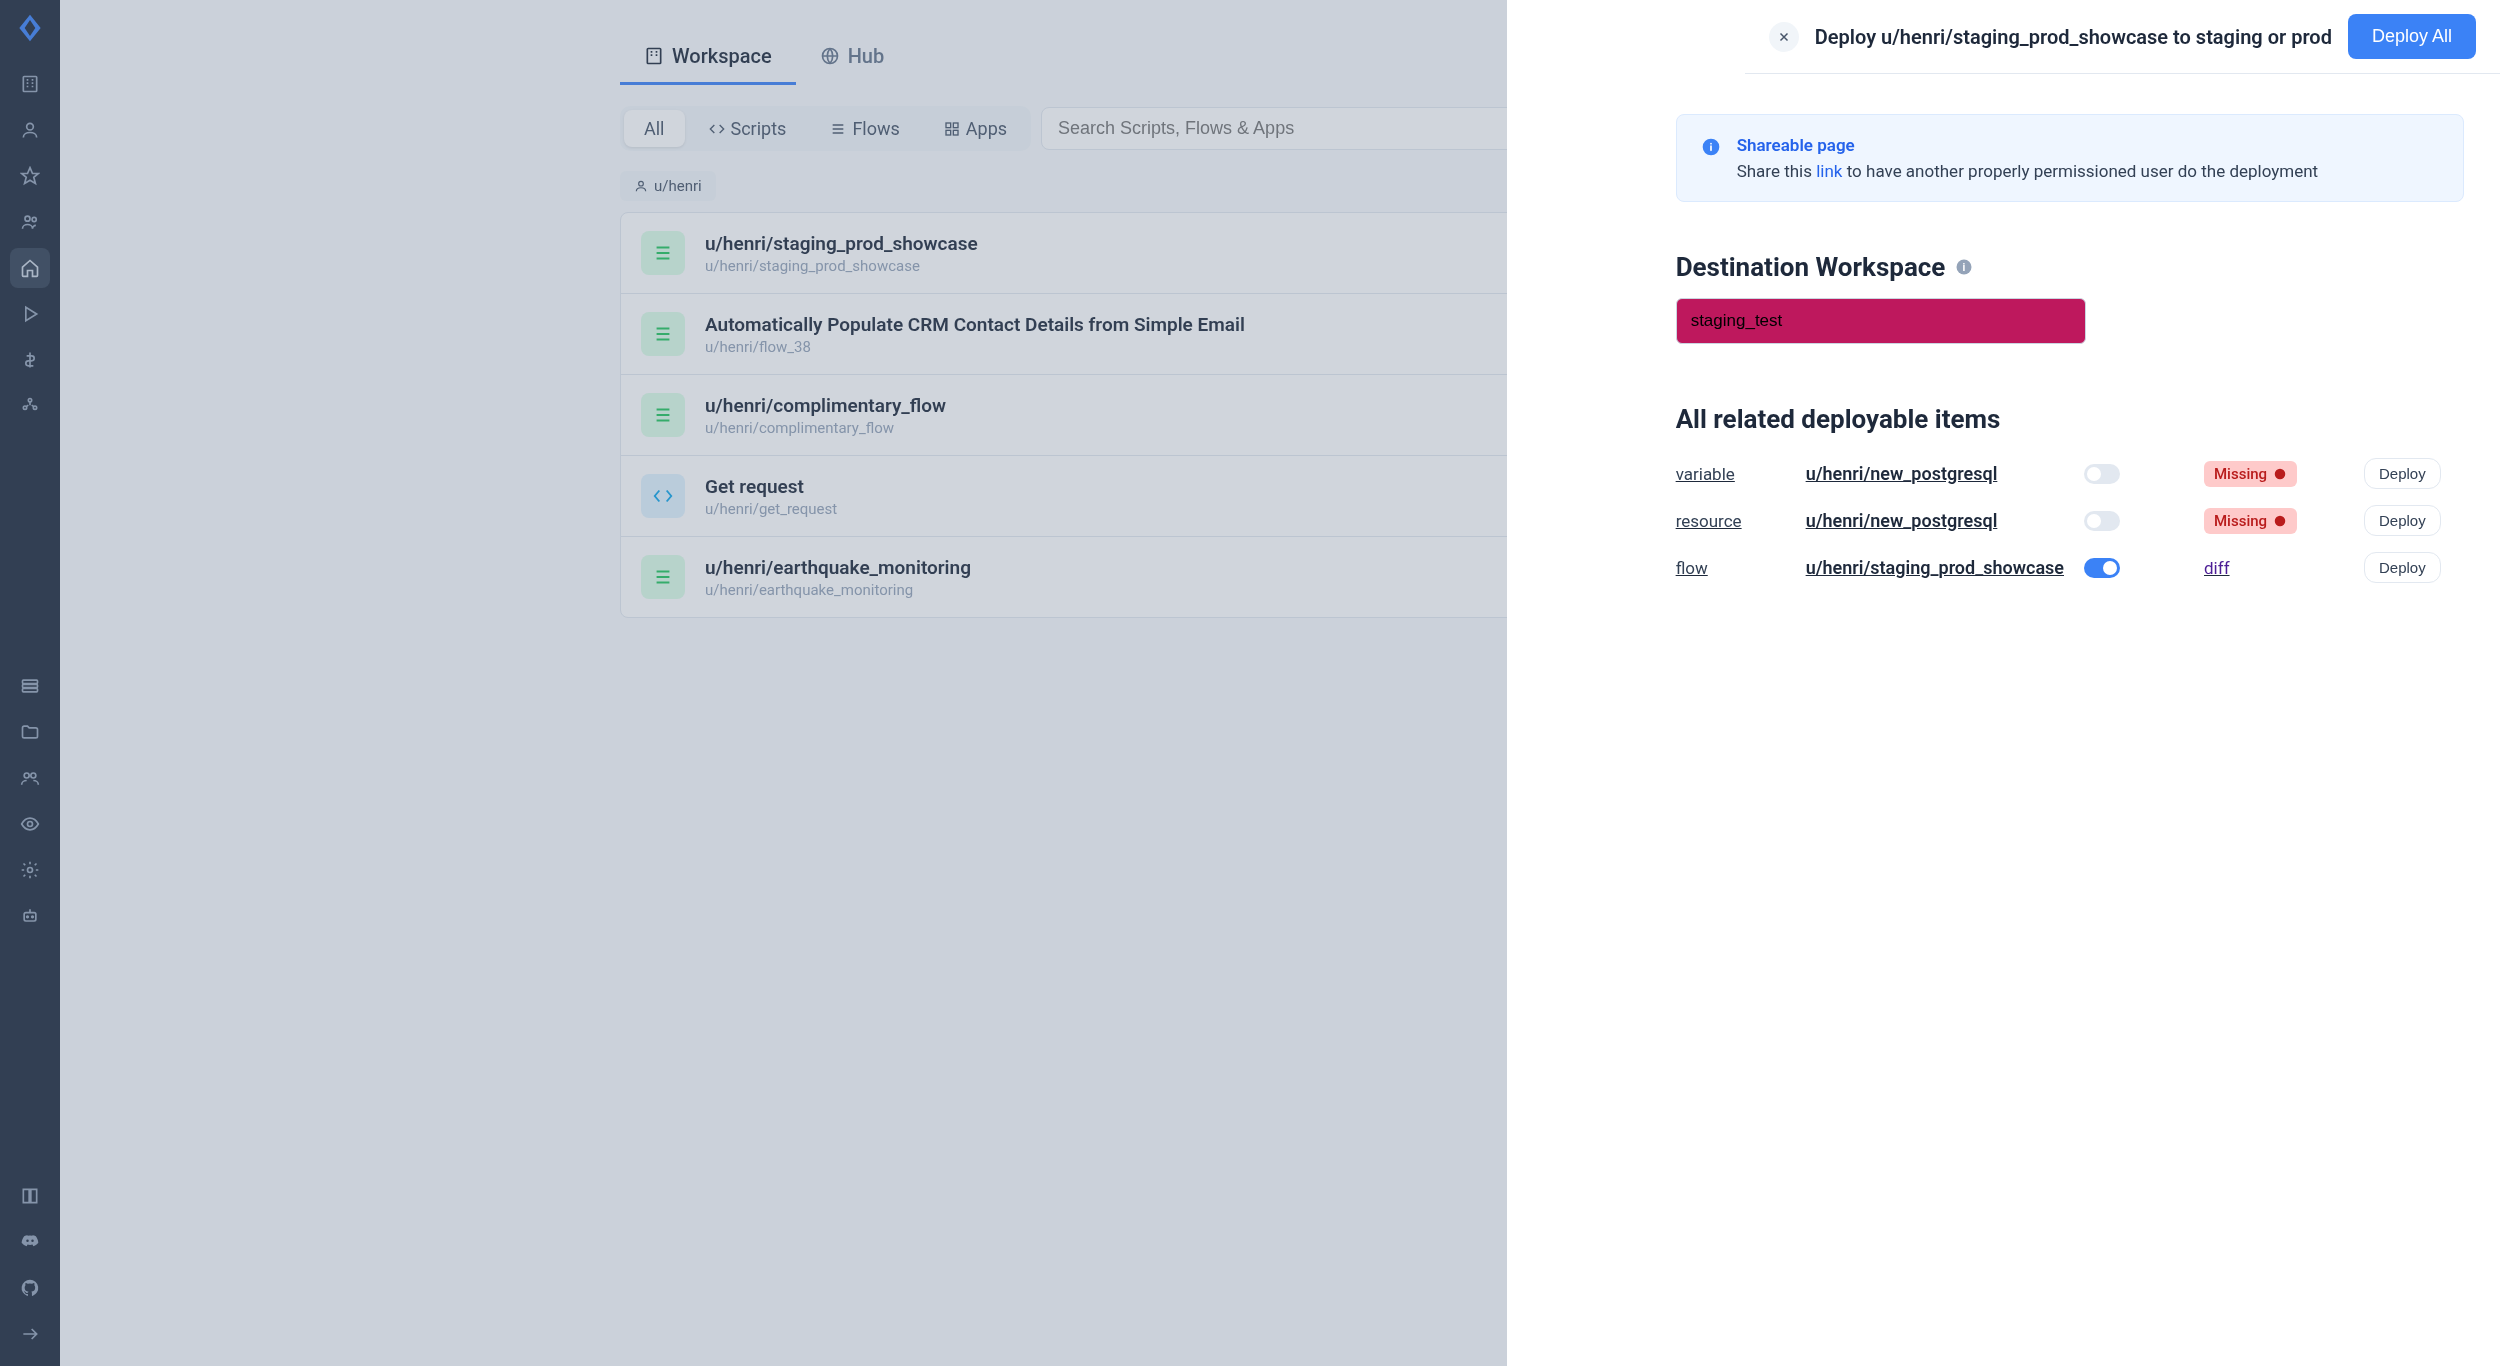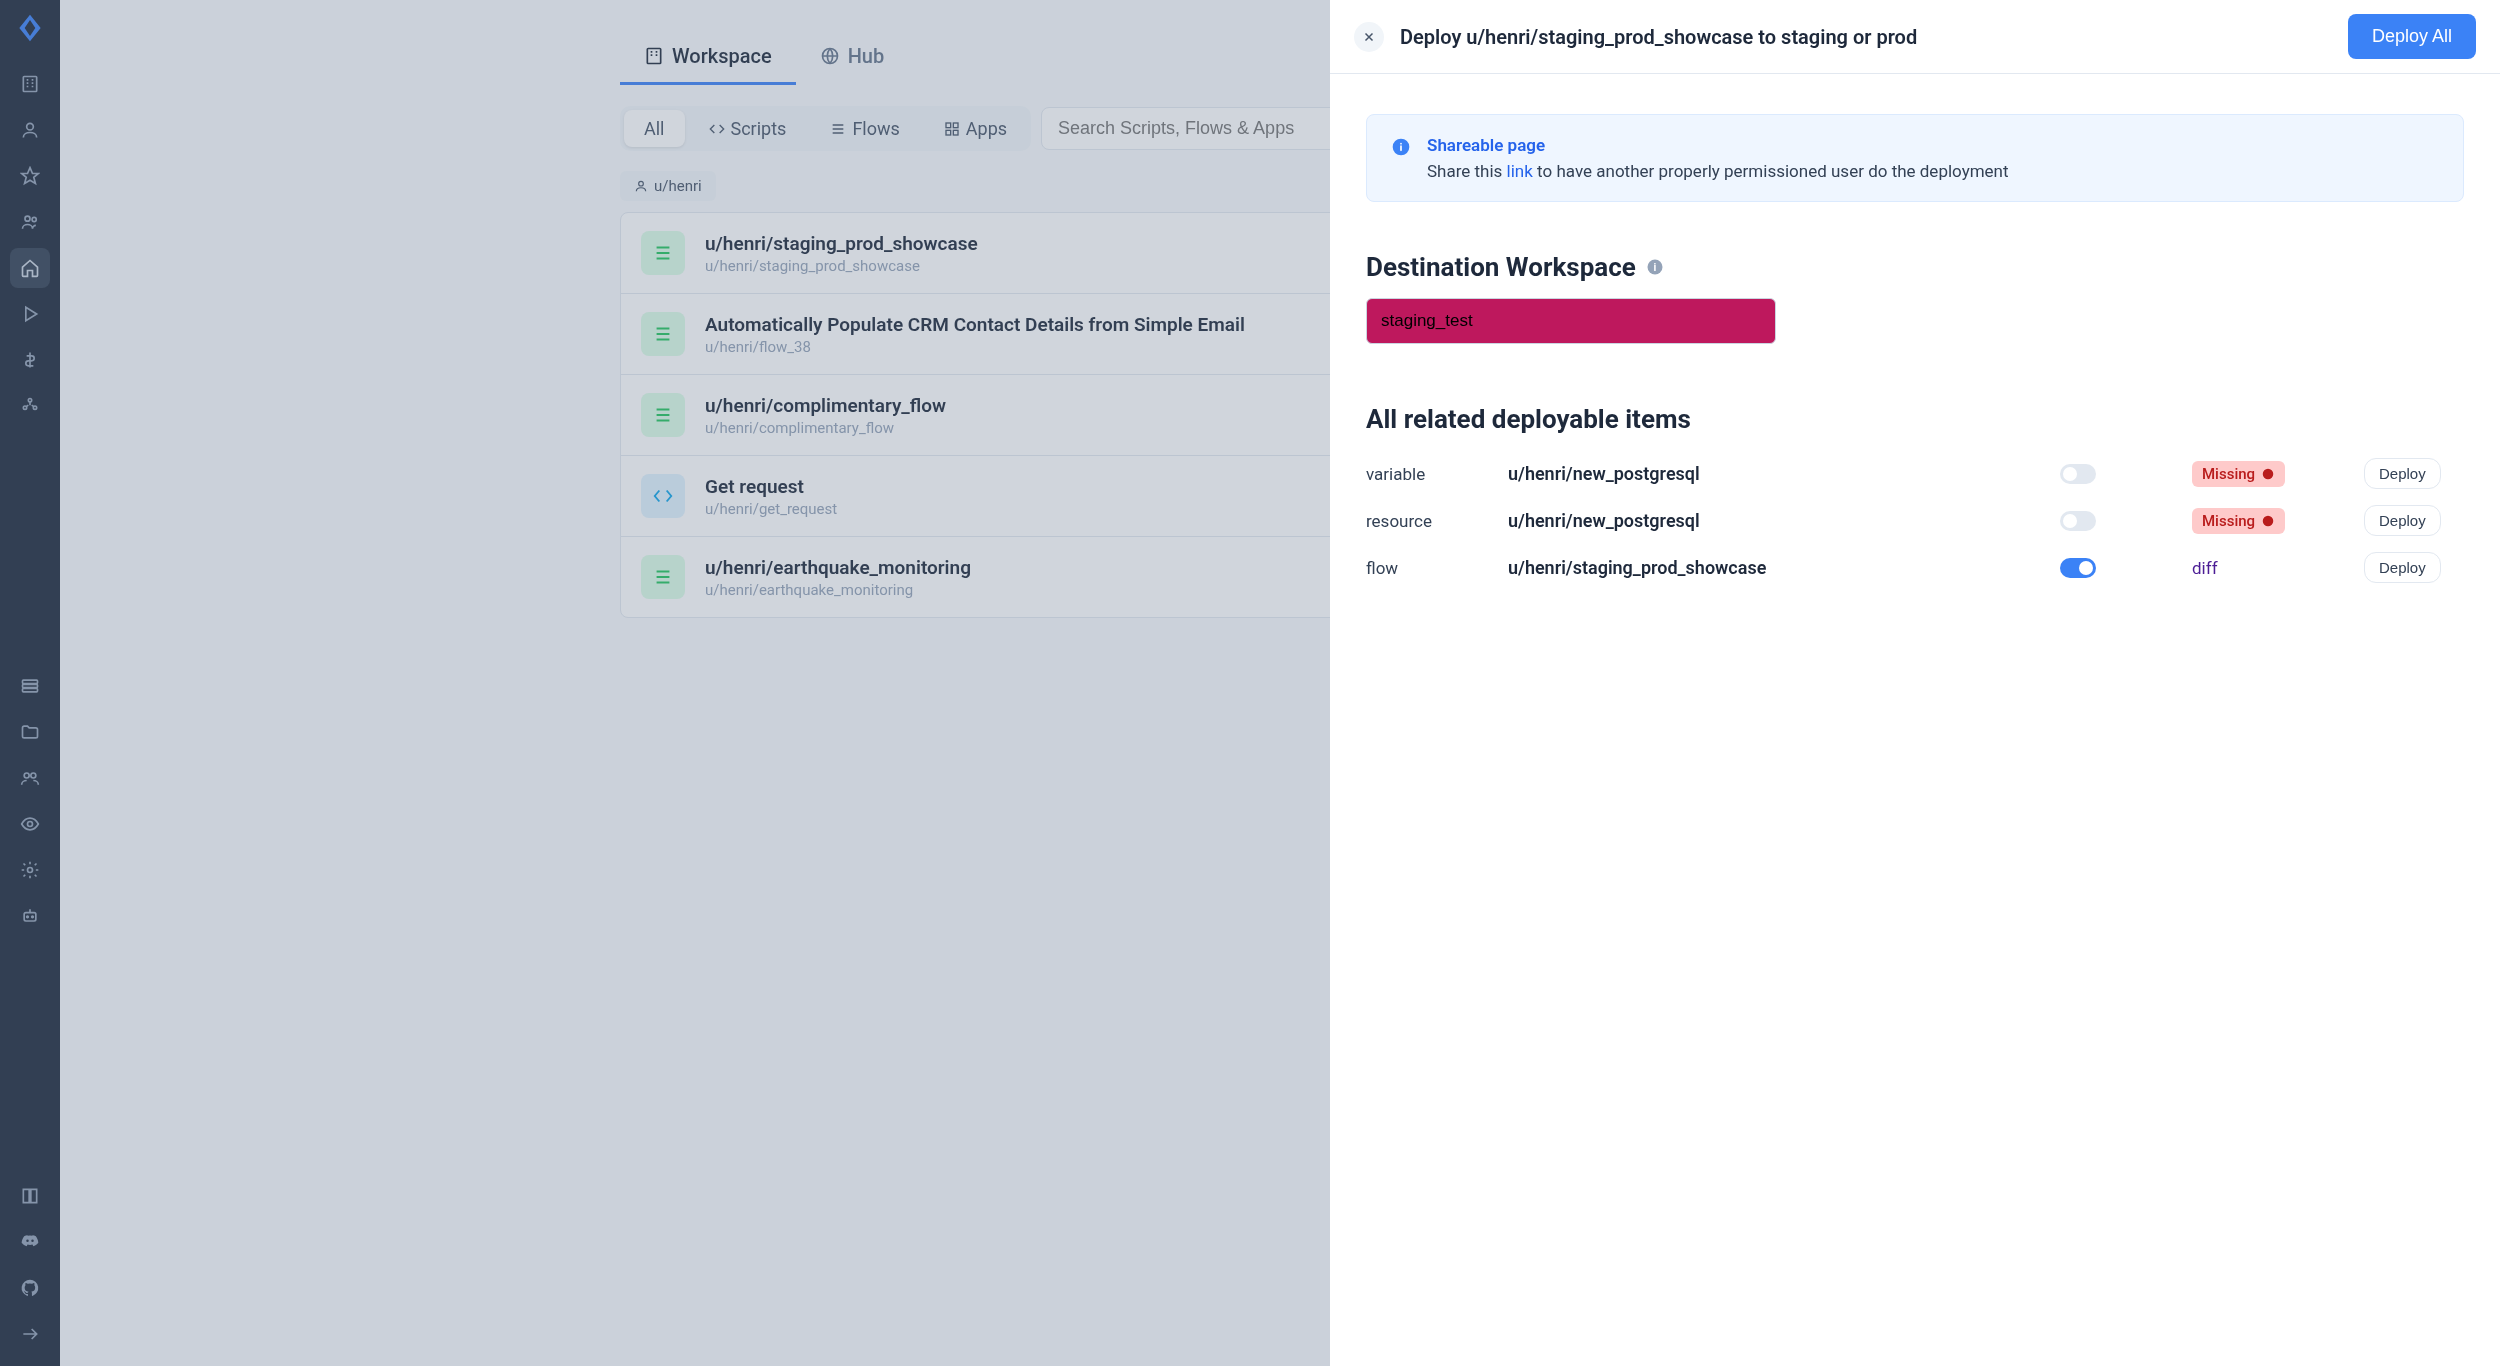--- a/index.html
+++ b/index.html
@@ -115,25 +115,26 @@
     
     .overlay {
       position: fixed;
       inset: 0;
       background: rgba(100, 116, 139, 0.3);
       z-index: 50;
     }
     .panel {
       position: fixed;
       top: 0; right: 0; bottom: 0;
-      width: 1170px;
+      width: 993px;
       background: #fff;
       z-index: 60;
       display: flex;
       flex-direction: column;
+      align-items: flex-end;
     }
     .panel-header {
       display: flex; align-items: center; gap: 16px;
       padding: 14px 24px;
       border-bottom: 1px solid #e2e8f0;
     }
     .close-btn {
       width: 30px; height: 30px;
       border-radius: 50%;
       background: #f1f5f9;
@@ -184,22 +185,23 @@
       font-size: 17px;
       background: #be185d;
       margin-bottom: 60px;
     }
     
     .deploy-table { width: 100%; }
     .deploy-row {
       display: grid;
       grid-template-columns: 110px 1fr 100px 140px 100px;
       align-items: center;
-      gap: 32px;
+      gap: 20px;
       padding: 8px 0;
+      text-decoration: underline;
     }
     .dr-kind { font-size: 17px; color: #334155; }
     .dr-name { font-size: 18px; font-weight: 600; }
     .toggle {
       width: 36px; height: 20px;
       background: #e2e8f0;
       border-radius: 10px;
       position: relative;
       cursor: pointer;
     }

